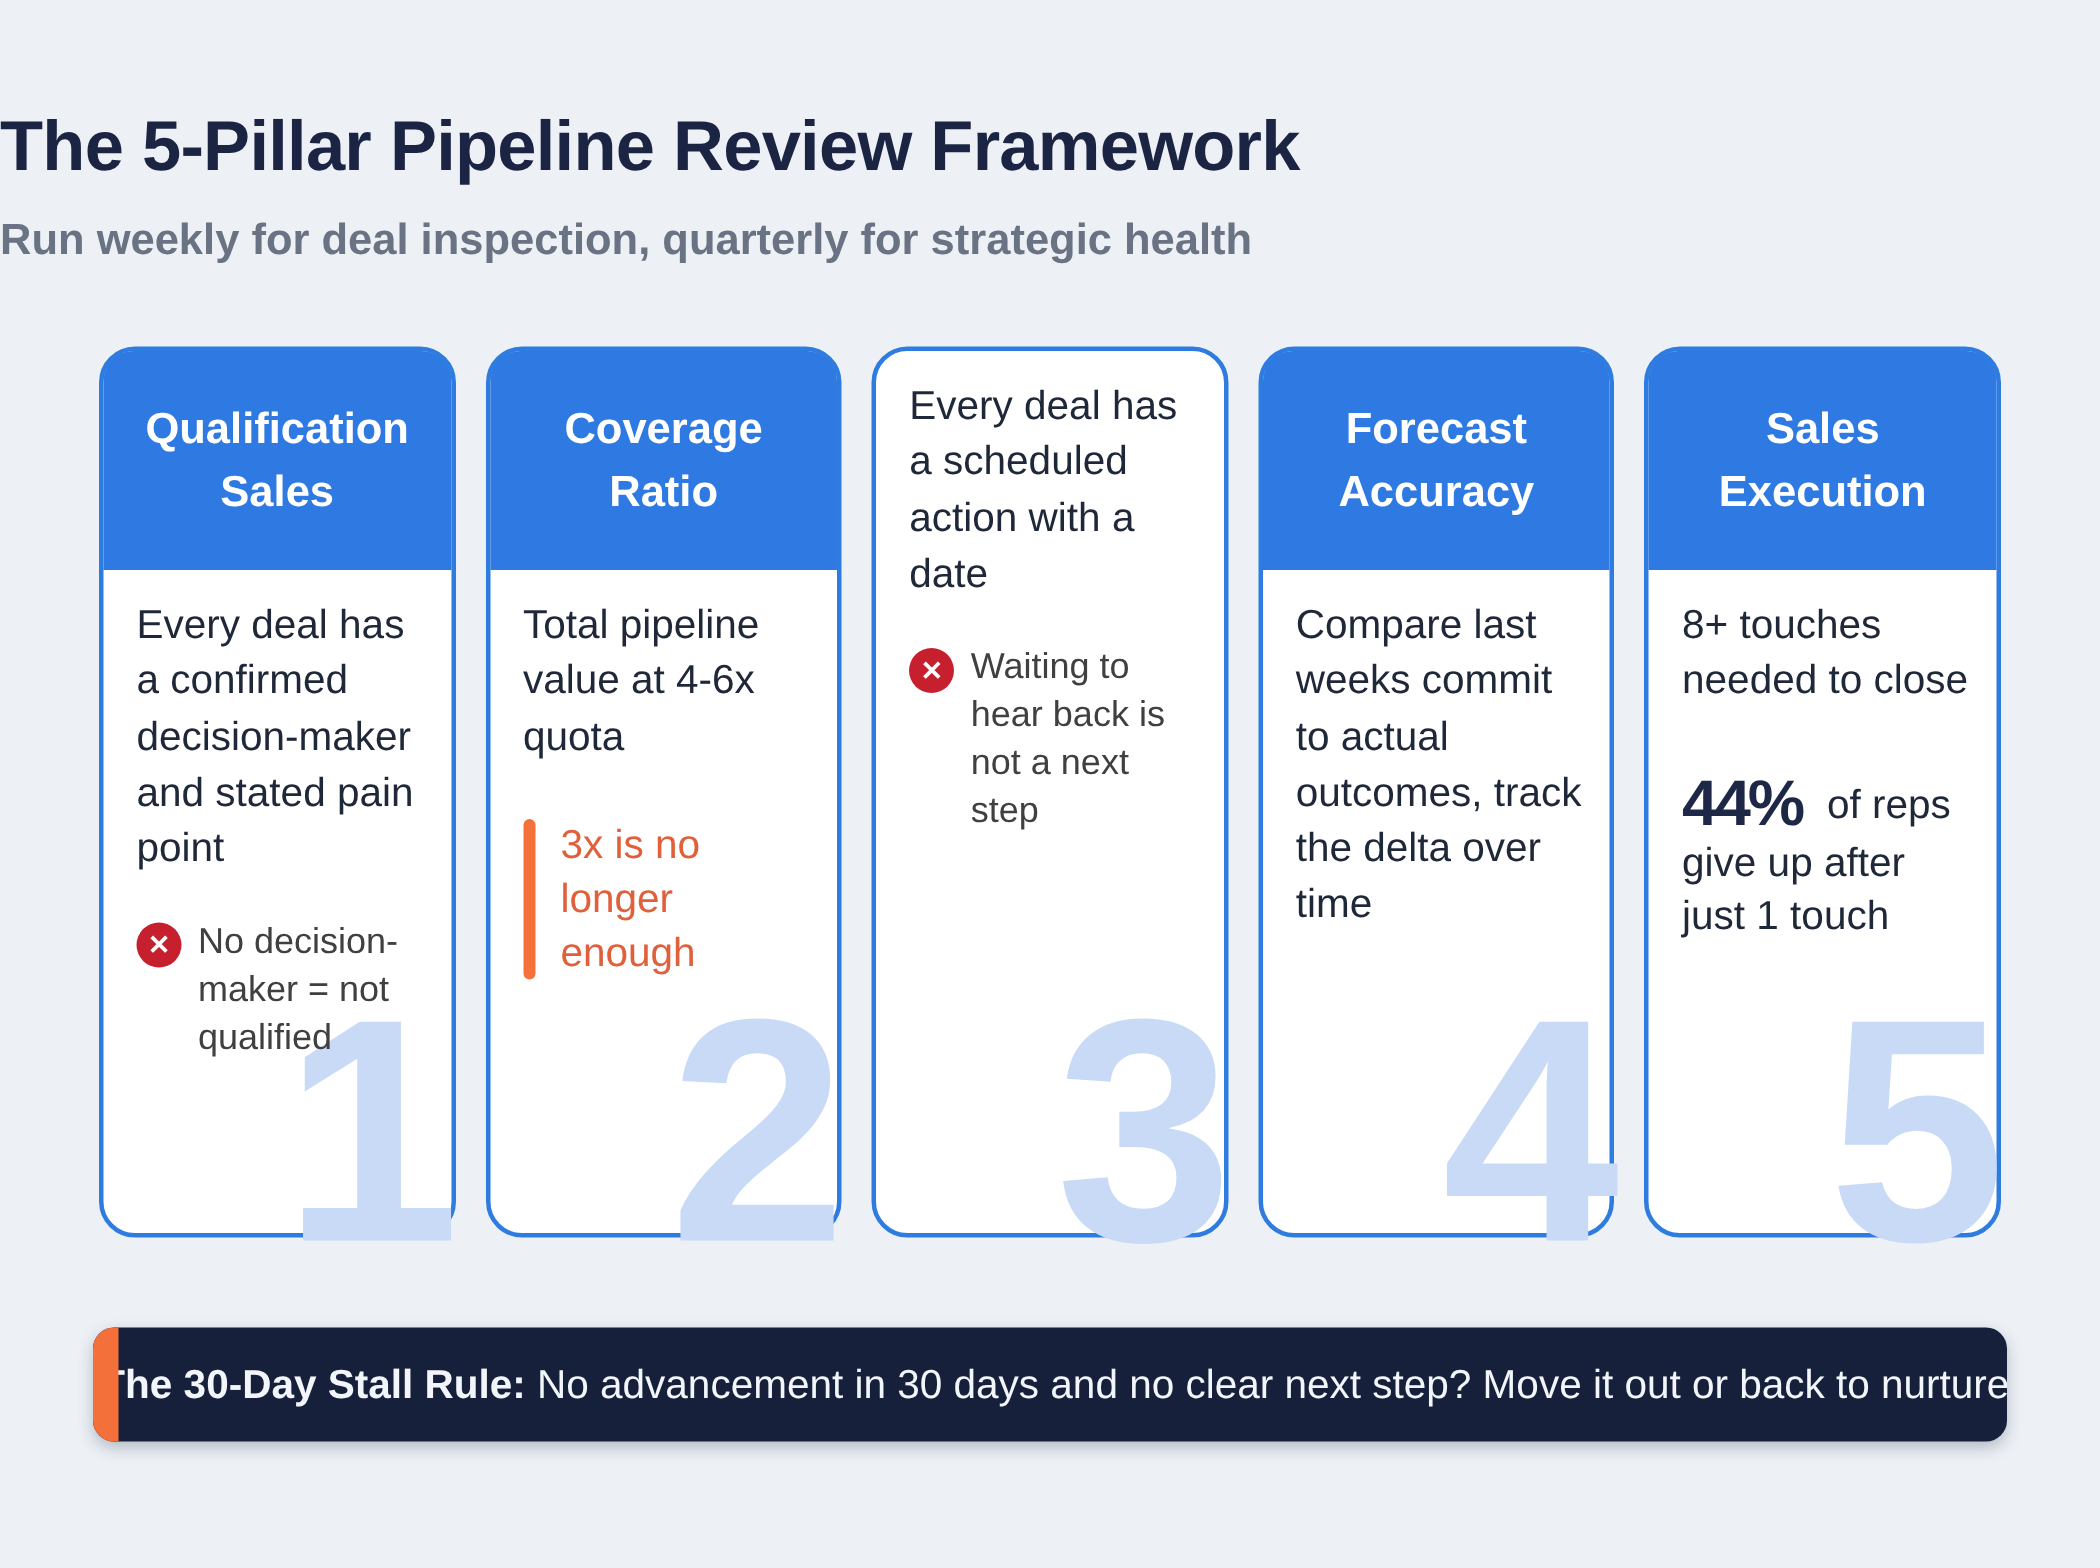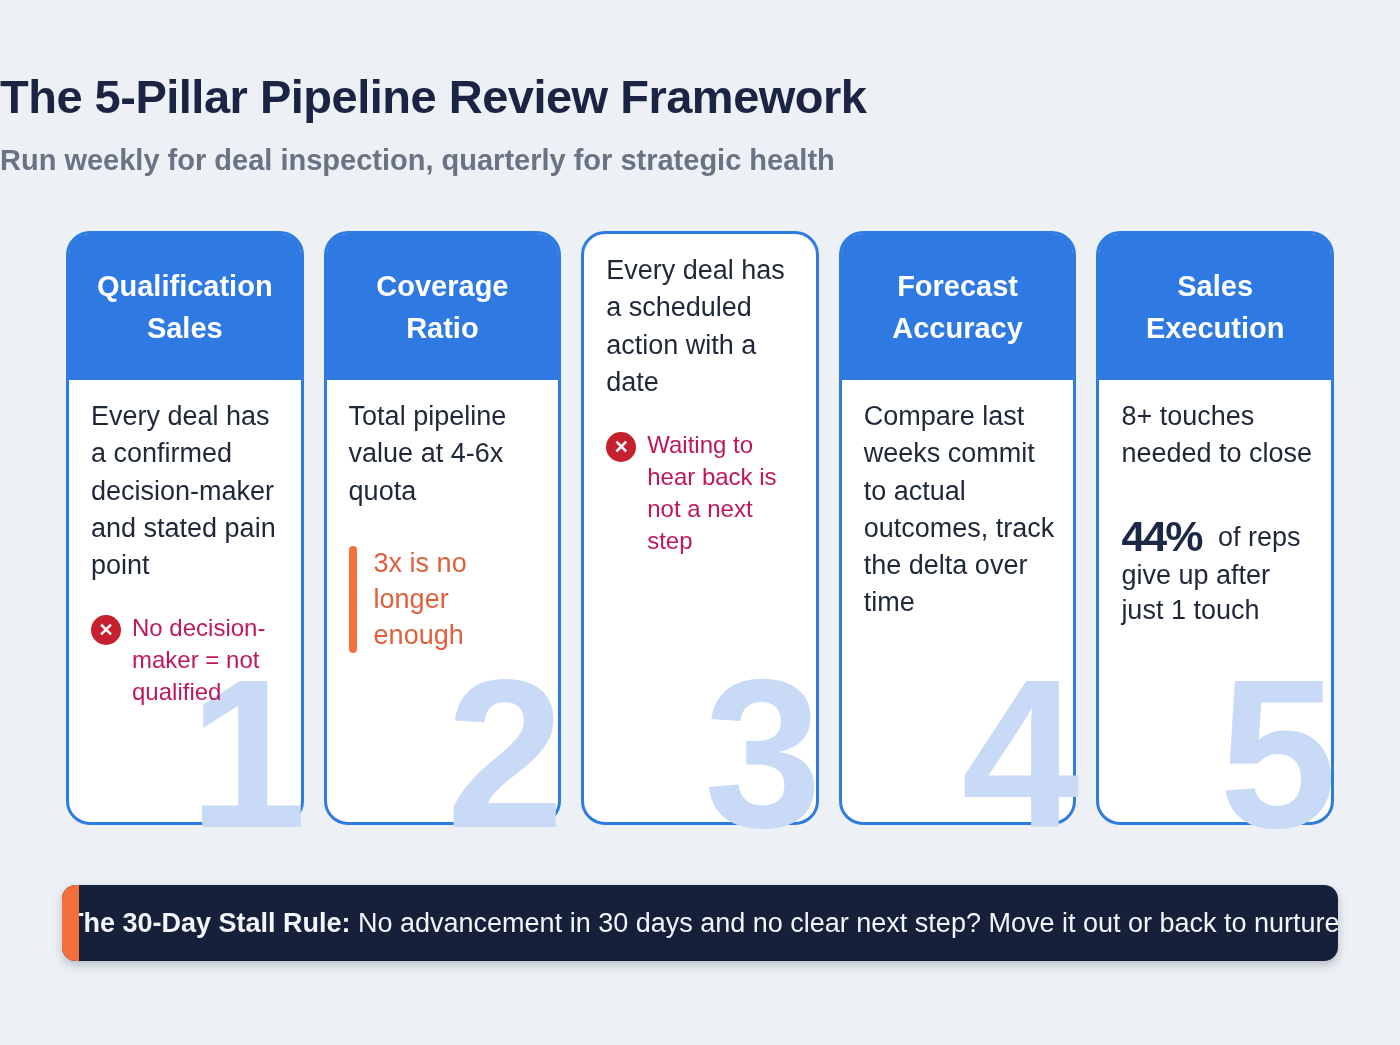--- a/index.html
+++ b/index.html
@@ -48,21 +48,21 @@
   .body-text { font-size:27px; line-height:1.38; color:#1f2838; }
 
   .note-error { display:flex; gap:11px; margin-top:28px; align-items:flex-start; }
   .x-circle {
     flex:0 0 auto; width:30px; height:30px; margin-top:3px;
     border-radius:50%; background:#c6202e;
     color:#ffffff; font-size:18px; font-weight:700;
     display:flex; align-items:center; justify-content:center;
     line-height:1;
   }
-  .note-error-text { font-size:24px; line-height:1.33; color:#be185d; }
+  .note-error-text { font-size:24px; line-height:1.33; color:#404040; }
 
   .note-highlight { display:flex; gap:17px; margin-top:36px; align-items:stretch; }
   .highlight-bar {
     flex:0 0 auto; width:8px; border-radius:5px; background:#f4713c;
   }
   .note-highlight-text { font-size:27px; line-height:1.33; color:#e0603c; }
 
   .stat { margin-top:42px; font-size:27px; line-height:1.33; color:#1f2838; }
   .stat-value {
     font-size:43px; font-weight:800; color:#1d2746;

